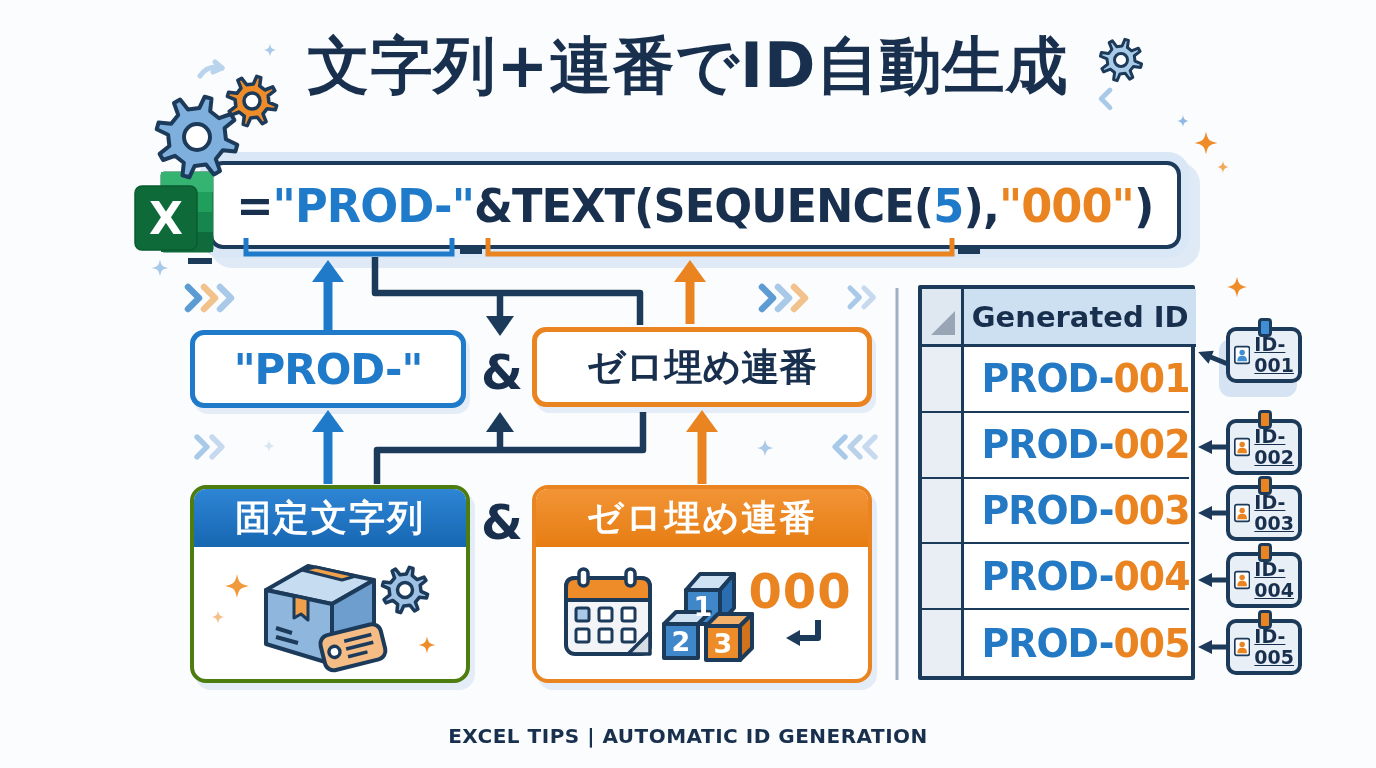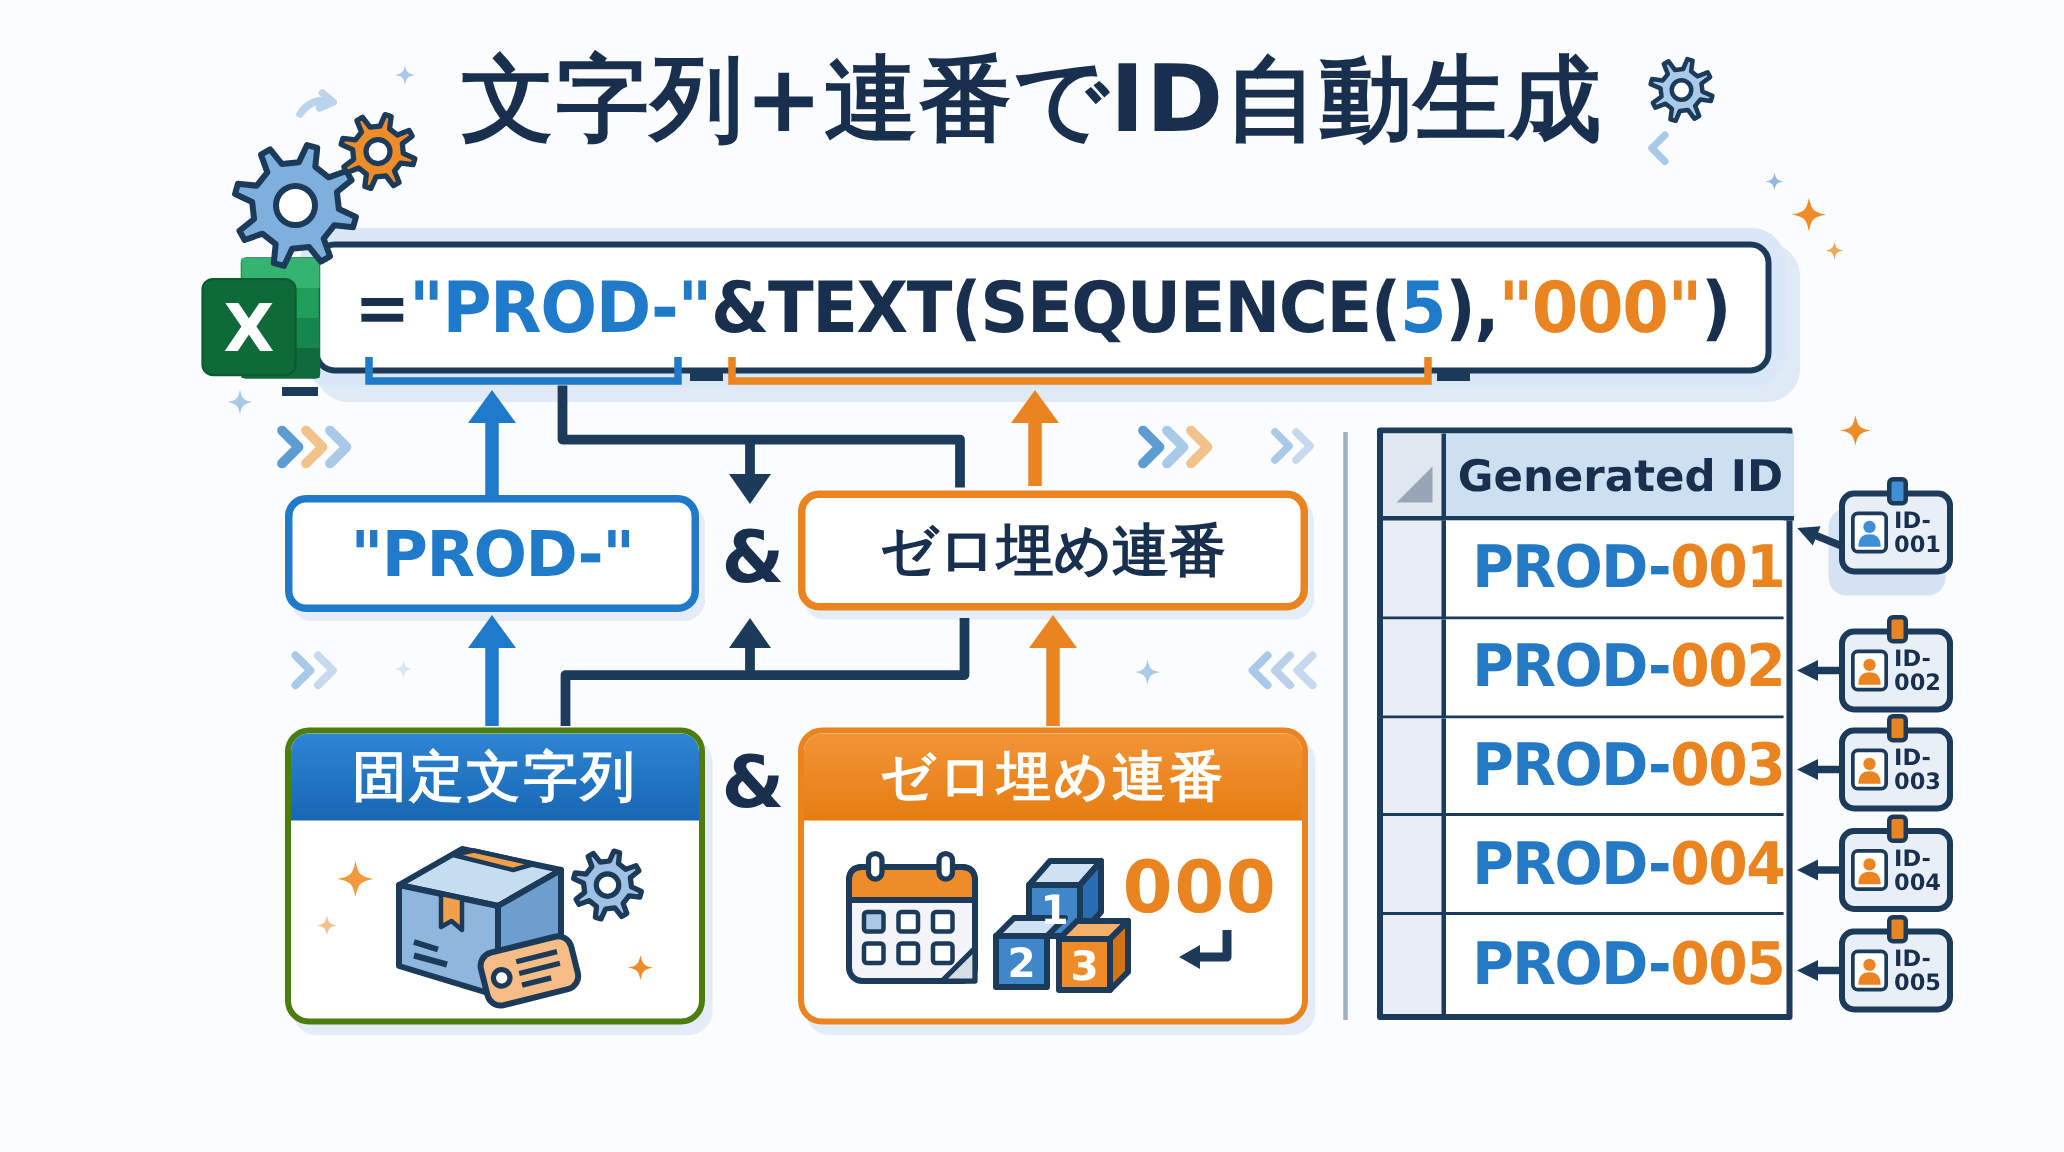--- a/index.html
+++ b/index.html
@@ -59,21 +59,21 @@
     transform-origin:left center;}
   .t-row-last{border-bottom:none;}
   .t-prefix{color:#2479c5;} .t-num{color:var(--orange);}
 
   .badge{position:absolute;width:76px;height:56px;box-sizing:border-box;background:#e9eff7;
     border:4.5px solid var(--navy);border-radius:10px;z-index:5;display:flex;align-items:center;
     padding:4px;}
   .badge-clip{position:absolute;left:28px;top:-13px;width:14px;height:19px;border:3.5px solid var(--navy);
     border-radius:4px;box-sizing:border-box;}
   .badge-glow{position:absolute;width:78px;height:58px;background:#d5e3f2;border-radius:12px;z-index:4;}
-  .badge-labels{margin-left:4px;font-size:15px;font-weight:800;color:var(--text-navy);line-height:1.1;}
+  .badge-labels{margin-left:4px;font-size:19px;font-weight:800;color:var(--text-navy);line-height:1.1;text-decoration:underline;}
 
   .footer{position:absolute;left:0;top:724px;width:100%;text-align:center;font-size:20px;
     font-weight:800;color:var(--text-navy);letter-spacing:.5px;z-index:2;}
 </style>
 </head>
 <body>
 
 <div class="canvas">
 
   <h1 class="title">文字列+連番でID自動生成</h1>
@@ -139,20 +139,21 @@
         <span class="t-prefix">PROD-</span>
         <span class="t-num">004</span>
       </div>
       <div class="t-strip t-row-last"></div>
       <div class="t-cell t-row-last">
         <span class="t-prefix">PROD-</span>
         <span class="t-num">005</span>
       </div>
     </div>
 
+  <div class="footer">EXCEL TIPS | AUTOMATIC ID GENERATION</div>
 
   <svg class="deco" viewBox="0 0 1376 768">
     <defs>
       <path id="star4" d="M0,-12 C1.8,-3.2 3.2,-1.8 12,0 C3.2,1.8 1.8,3.2 0,12 C-1.8,3.2 -3.2,1.8 -12,0 C-3.2,-1.8 -1.8,-3.2 0,-12 Z"></path>
       <path id="chev" d="M0,0 L11,11 L0,22" fill="none" stroke-linecap="round" stroke-linejoin="round"></path>
     </defs>
 
     <g>
       <path fill="#7fb0dd" stroke="#1c3a5a" stroke-width="4" stroke-linejoin="round" d="M199.3,108.1L204.7,96.7L211.5,98.6L210.2,111.2L219.1,118.2L230.9,114.0L234.4,120.1L224.6,128.0L225.9,139.3L237.3,144.7L235.4,151.5L222.8,150.2L215.8,159.1L220.0,170.9L213.9,174.4L206.0,164.6L194.7,165.9L189.3,177.3L182.5,175.4L183.8,162.8L174.9,155.8L163.1,160.0L159.6,153.9L169.4,146.0L168.1,134.7L156.7,129.3L158.6,122.5L171.2,123.8L178.2,114.9L174.0,103.1L180.1,99.6L188.0,109.4Z"></path>
       <circle cx="197" cy="137" r="13" fill="#fff" stroke="#1c3a5a" stroke-width="4"></circle>

